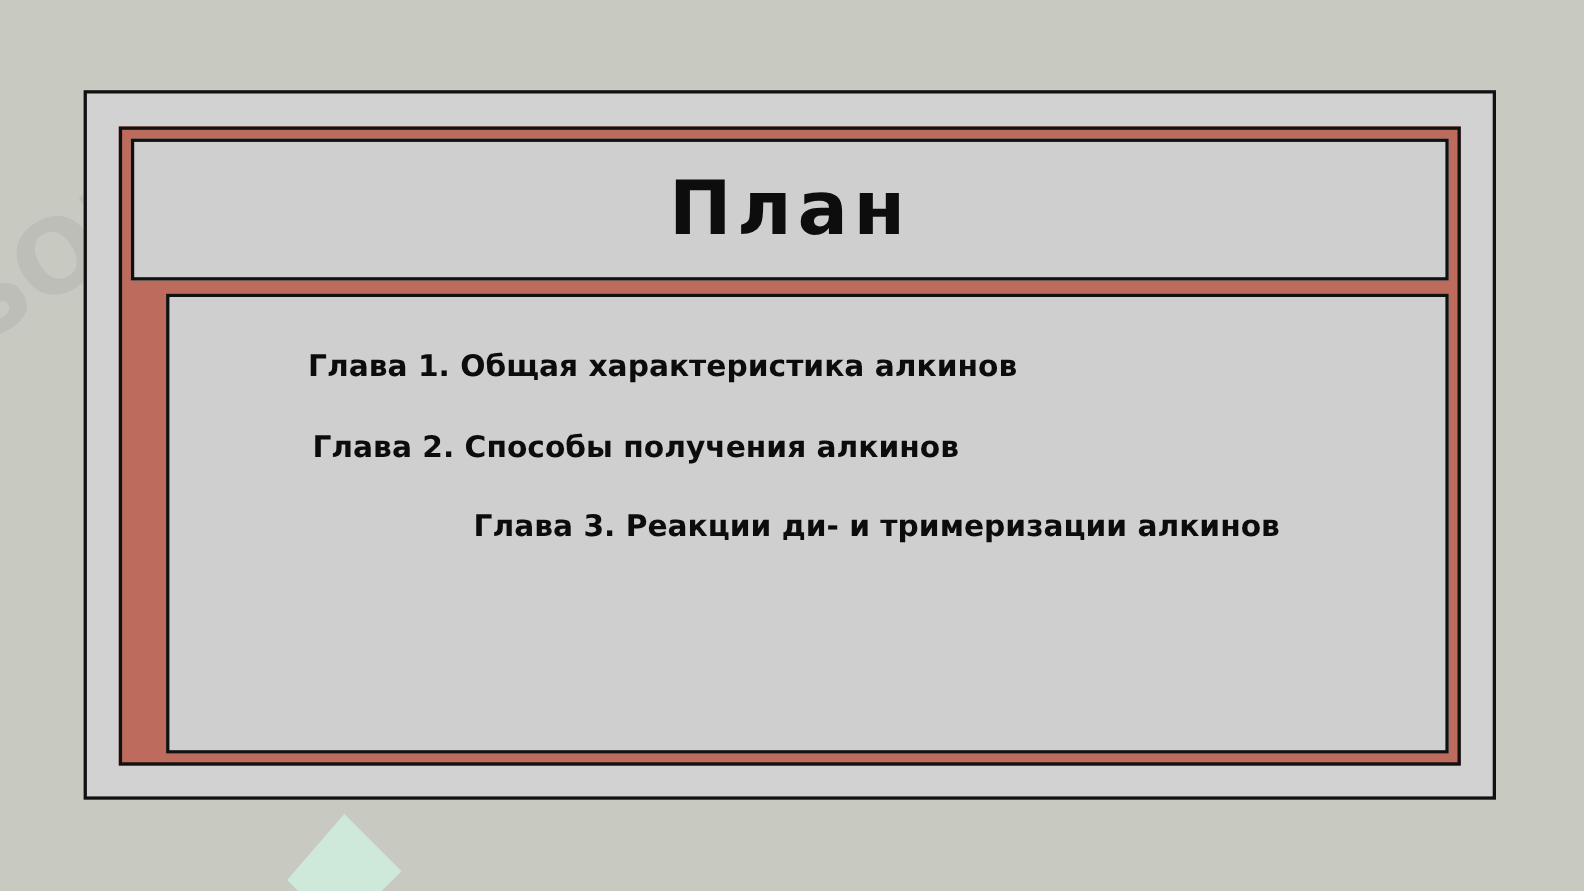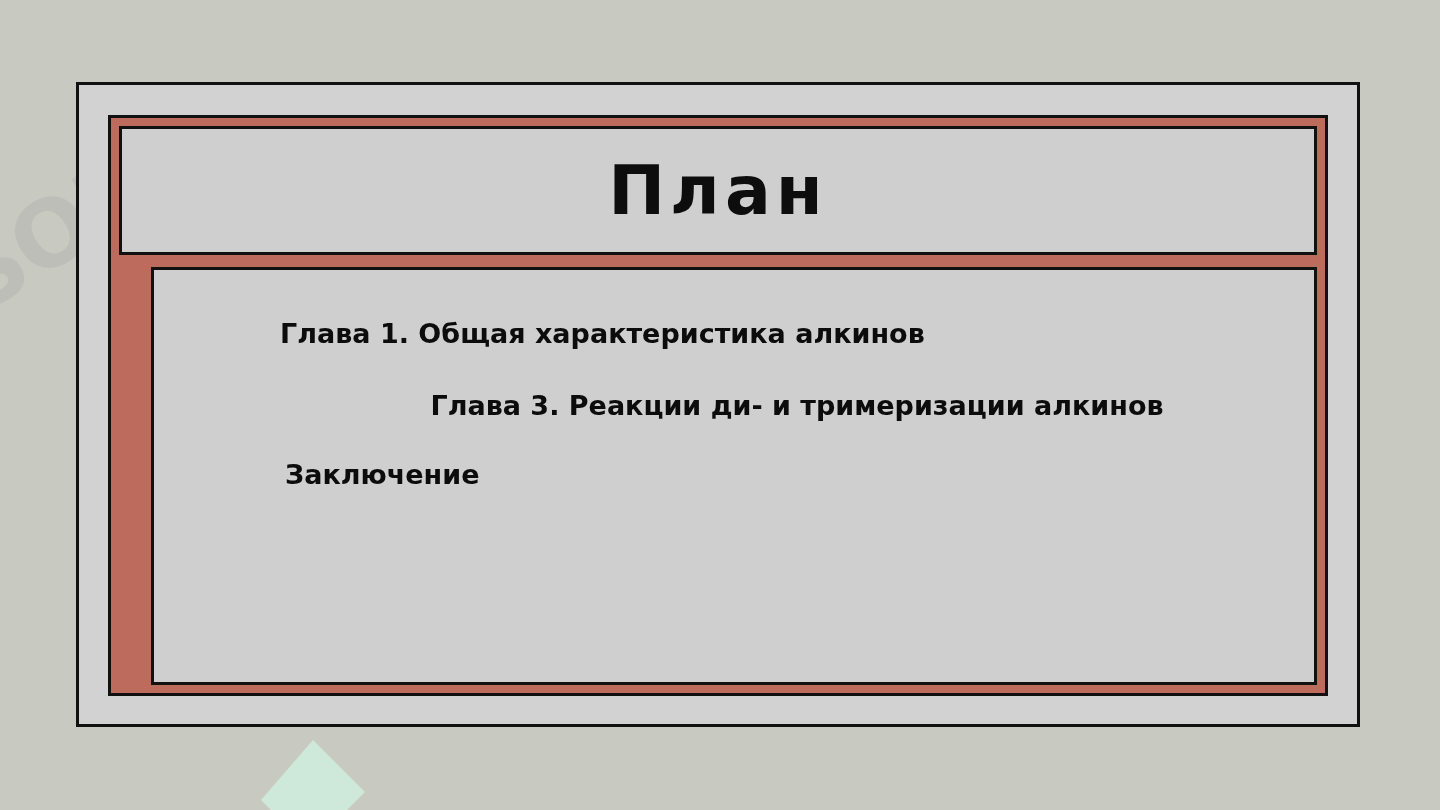--- a/index.html
+++ b/index.html
@@ -148,18 +148,18 @@
 
 <div id="slide-frame">
   <div id="accent-band">
 
     <div id="title-panel">
       <span id="slide-title">План</span>
     </div>
 
     <div id="content-panel">
       <div class="plan-item i0">Глава 1. Общая характеристика алкинов</div>
+      <div class="plan-item i1">Глава 2. Способы получения алкинов</div>
       <div class="plan-item i2">Глава 3. Реакции ди- и тримеризации алкинов</div>
-      <div class="plan-item i3">Заключение</div>
     </div>
 
   </div>
 </div>
 
 </body></html>

